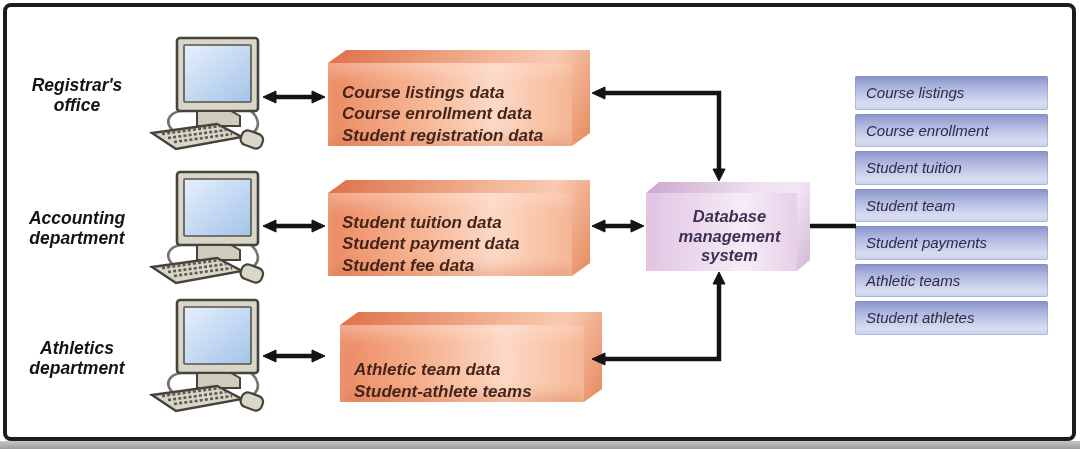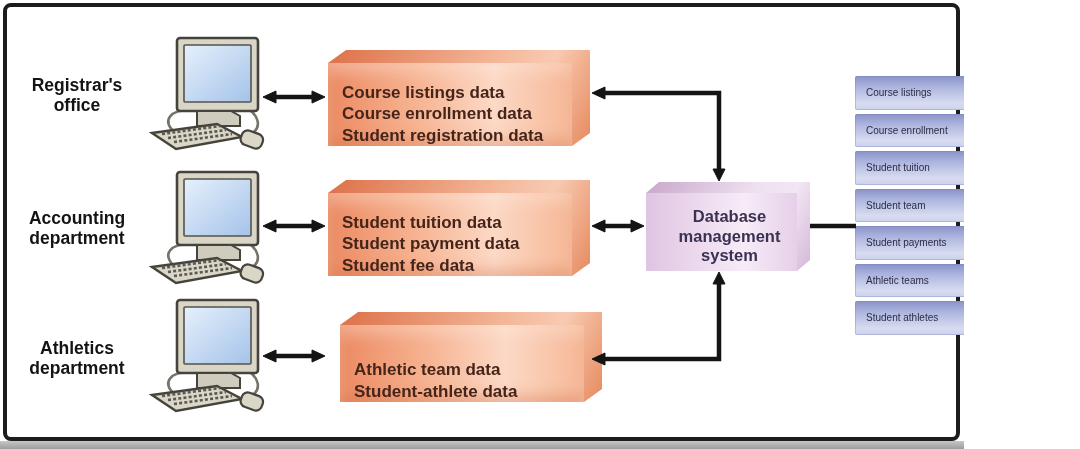--- a/index.html
+++ b/index.html
@@ -1,18 +1,18 @@
 <!DOCTYPE html>
 <html><head>
 <meta charset="utf-8">
 <style>
   html,body{margin:0;padding:0;background:#fff;}
   .stage{
-    position:relative;width:964px;height:449px;background:#ffffff;
-    font-family:"Liberation Sans", sans-serif;overflow:hidden;
+    position:relative;width:1080px;height:449px;background:#ffffff;
+    font-family:"Liberation Sans", sans-serif;overflow:hidden;font-style:italic;
   }
   .frame{
     position:absolute;left:3px;top:3px;right:4px;bottom:8px;
     border:4px solid #1c1c1c;border-radius:8px;
   }
   .bottom-strip{
     position:absolute;left:0;right:0;bottom:0;height:8px;
     background:linear-gradient(#c6c6c6,#9d9d9d);
   }
   .dept-label{
@@ -41,21 +41,21 @@
     font-weight:bold;font-size:17px;line-height:21.5px;color:#45241a;
   }
   .slab.purple .slab-text{left:16px;right:var(--dx);text-align:center;color:#3a3153;font-size:16.5px;line-height:19.5px;white-space:pre-line;display:block;top:0;padding-top:calc(var(--dy) + 14px);}
   
   .db-list{
     position:absolute;left:855px;top:76px;width:193px;
     display:flex;flex-direction:column;gap:4px;
   }
   .db-item{
     height:33.5px;border-radius:2px;display:flex;align-items:center;
-    padding-left:11px;font-size:10px;color:#2c2c45;
+    padding-left:11px;font-size:15px;color:#2c2c45;
     background:linear-gradient(to bottom,#8892c8 0%,#aab3dd 30%,#d8dcf1 80%,#ccd2ec 100%);
     box-shadow:inset 0 0 0 1px rgba(120,130,185,.35);
   }
   .arrows{position:absolute;left:0;top:0;pointer-events:none;}
   .arrows *{stroke:#141414;}
   .arrows .ln{fill:none;stroke-width:4.5px;}
   .arrows .hd{fill:#141414;stroke-width:1px;}
   .defs-holder{position:absolute;width:0;height:0;overflow:hidden;}
 </style>
 </head>
@@ -123,21 +123,21 @@
       <div>Student payment data</div>
       <div>Student fee data</div>
     </div>
   </div>
 
   <div class="slab salmon" style="left:340px;top:312px;width:262px;height:90px;--dx:18px;--dy:13px">
     <div class="shape"></div>
     <div class="face"></div>
     <div class="slab-text">
       <div>Athletic team data</div>
-      <div>Student-athlete data</div>
+      <div>Student-athlete teams</div>
     </div>
   </div>
 
   <div class="slab purple" style="left:646px;top:182px;width:164px;height:89px;--dx:13px;--dy:11px">
     <div class="shape"></div>
     <div class="face"></div>
     <div class="slab-text">Database
 management
 system</div>
   </div>

